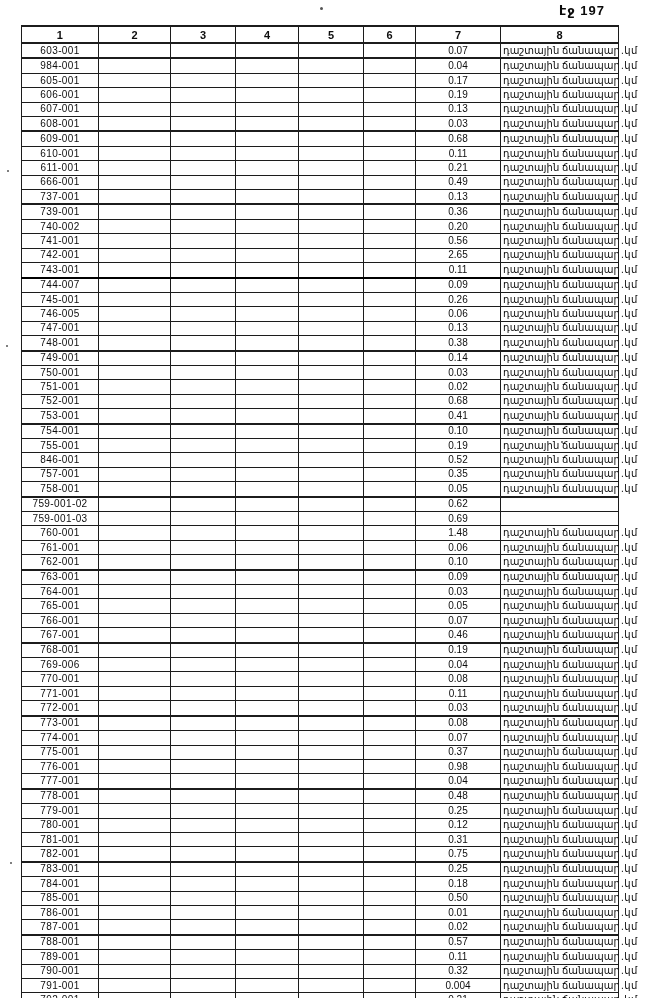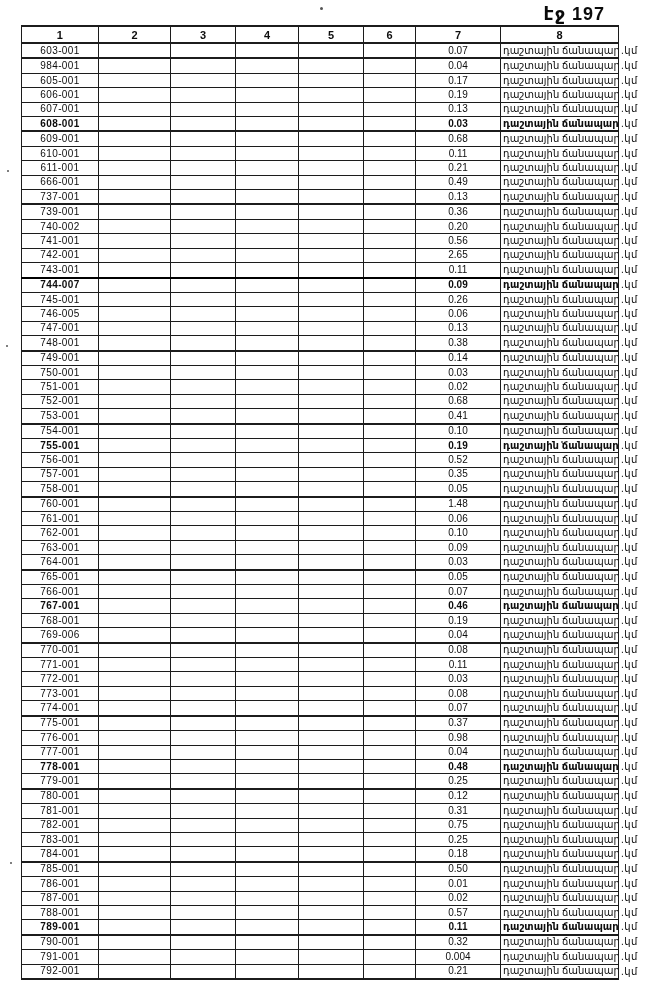--- a/index.html
+++ b/index.html
@@ -4,21 +4,21 @@
 <style>
   html,body{margin:0;padding:0;}
   body{
     width:662px;height:998px;position:relative;overflow:hidden;
     background:#ffffff;
     font-family:"Liberation Sans","DejaVu Sans",sans-serif;
     color:#111;
   }
   .page-label{
     position:absolute;top:3px;right:57px;
-    font-size:18px;font-weight:bold;letter-spacing:1px;color:#0a0a0a;
+    font-size:13px;font-weight:bold;letter-spacing:1px;color:#0a0a0a;
   }
   table.doc{
     position:absolute;left:21px;top:25px;
     border-collapse:collapse;table-layout:fixed;
     width:637px;
   }
   table.doc th,table.doc td{
     border:1px solid #1c1c1c;
     padding:0 2px;height:13.42px;
     font-size:10px;line-height:12px;
@@ -36,21 +36,21 @@
   td.c8{font-size:10px;}
   
   .margin-cell, th.margin-cell{
     border:none !important;background:transparent;
     font-size:7.5px;color:#2a2a2a;text-align:left;padding-left:5px;
     letter-spacing:0.5px;
   }
   
   tbody tr:nth-child(5n+2) td:not(.margin-cell){border-top-width:2px;}
   tbody tr:nth-child(7n+4) td:not(.margin-cell){border-bottom-width:1.5px;}
-  tbody tr:nth-child(11n+6) td:not(.margin-cell){border-top-color:#000;font-weight:bold;}
+  tbody tr:nth-child(11n+6) td:not(.margin-cell){border-top-color:#000;}
   tbody tr:last-child td:not(.margin-cell){border-bottom-width:2.5px;}
   
   .speck{position:absolute;background:#555;border-radius:50%;}
 </style>
 </head>
 <body>
 
 <div class="page-label">էջ 197</div>
 
 <div class="speck" style="left:320px;top:7px;width:3px;height:3px;"></div>
@@ -387,21 +387,21 @@
         <td class="c2"></td>
         <td class="c3"></td>
         <td class="c4"></td>
         <td class="c5"></td>
         <td class="c6"></td>
         <td class="c7">0.19</td>
         <td class="c8">դաշտային ճանապարհ</td>
         <td class="margin-cell">.կմ</td>
       </tr>
       <tr>
-        <td class="c1">756-001</td>
+        <td class="c1">846-001</td>
         <td class="c2"></td>
         <td class="c3"></td>
         <td class="c4"></td>
         <td class="c5"></td>
         <td class="c6"></td>
         <td class="c7">0.52</td>
         <td class="c8">դաշտային ճանապարհ</td>
         <td class="margin-cell">.կմ</td>
       </tr>
       <tr>
@@ -418,20 +418,42 @@
       <tr>
         <td class="c1">758-001</td>
         <td class="c2"></td>
         <td class="c3"></td>
         <td class="c4"></td>
         <td class="c5"></td>
         <td class="c6"></td>
         <td class="c7">0.05</td>
         <td class="c8">դաշտային ճանապարհ</td>
         <td class="margin-cell">.կմ</td>
+      </tr>
+      <tr>
+        <td class="c1">759-001-02</td>
+        <td class="c2"></td>
+        <td class="c3"></td>
+        <td class="c4"></td>
+        <td class="c5"></td>
+        <td class="c6"></td>
+        <td class="c7">0.62</td>
+        <td class="c8"></td>
+        <td class="margin-cell"></td>
+      </tr>
+      <tr>
+        <td class="c1">759-001-03</td>
+        <td class="c2"></td>
+        <td class="c3"></td>
+        <td class="c4"></td>
+        <td class="c5"></td>
+        <td class="c6"></td>
+        <td class="c7">0.69</td>
+        <td class="c8"></td>
+        <td class="margin-cell"></td>
       </tr>
       <tr>
         <td class="c1">760-001</td>
         <td class="c2"></td>
         <td class="c3"></td>
         <td class="c4"></td>
         <td class="c5"></td>
         <td class="c6"></td>
         <td class="c7">1.48</td>
         <td class="c8">դաշտային ճանապարհ</td>

